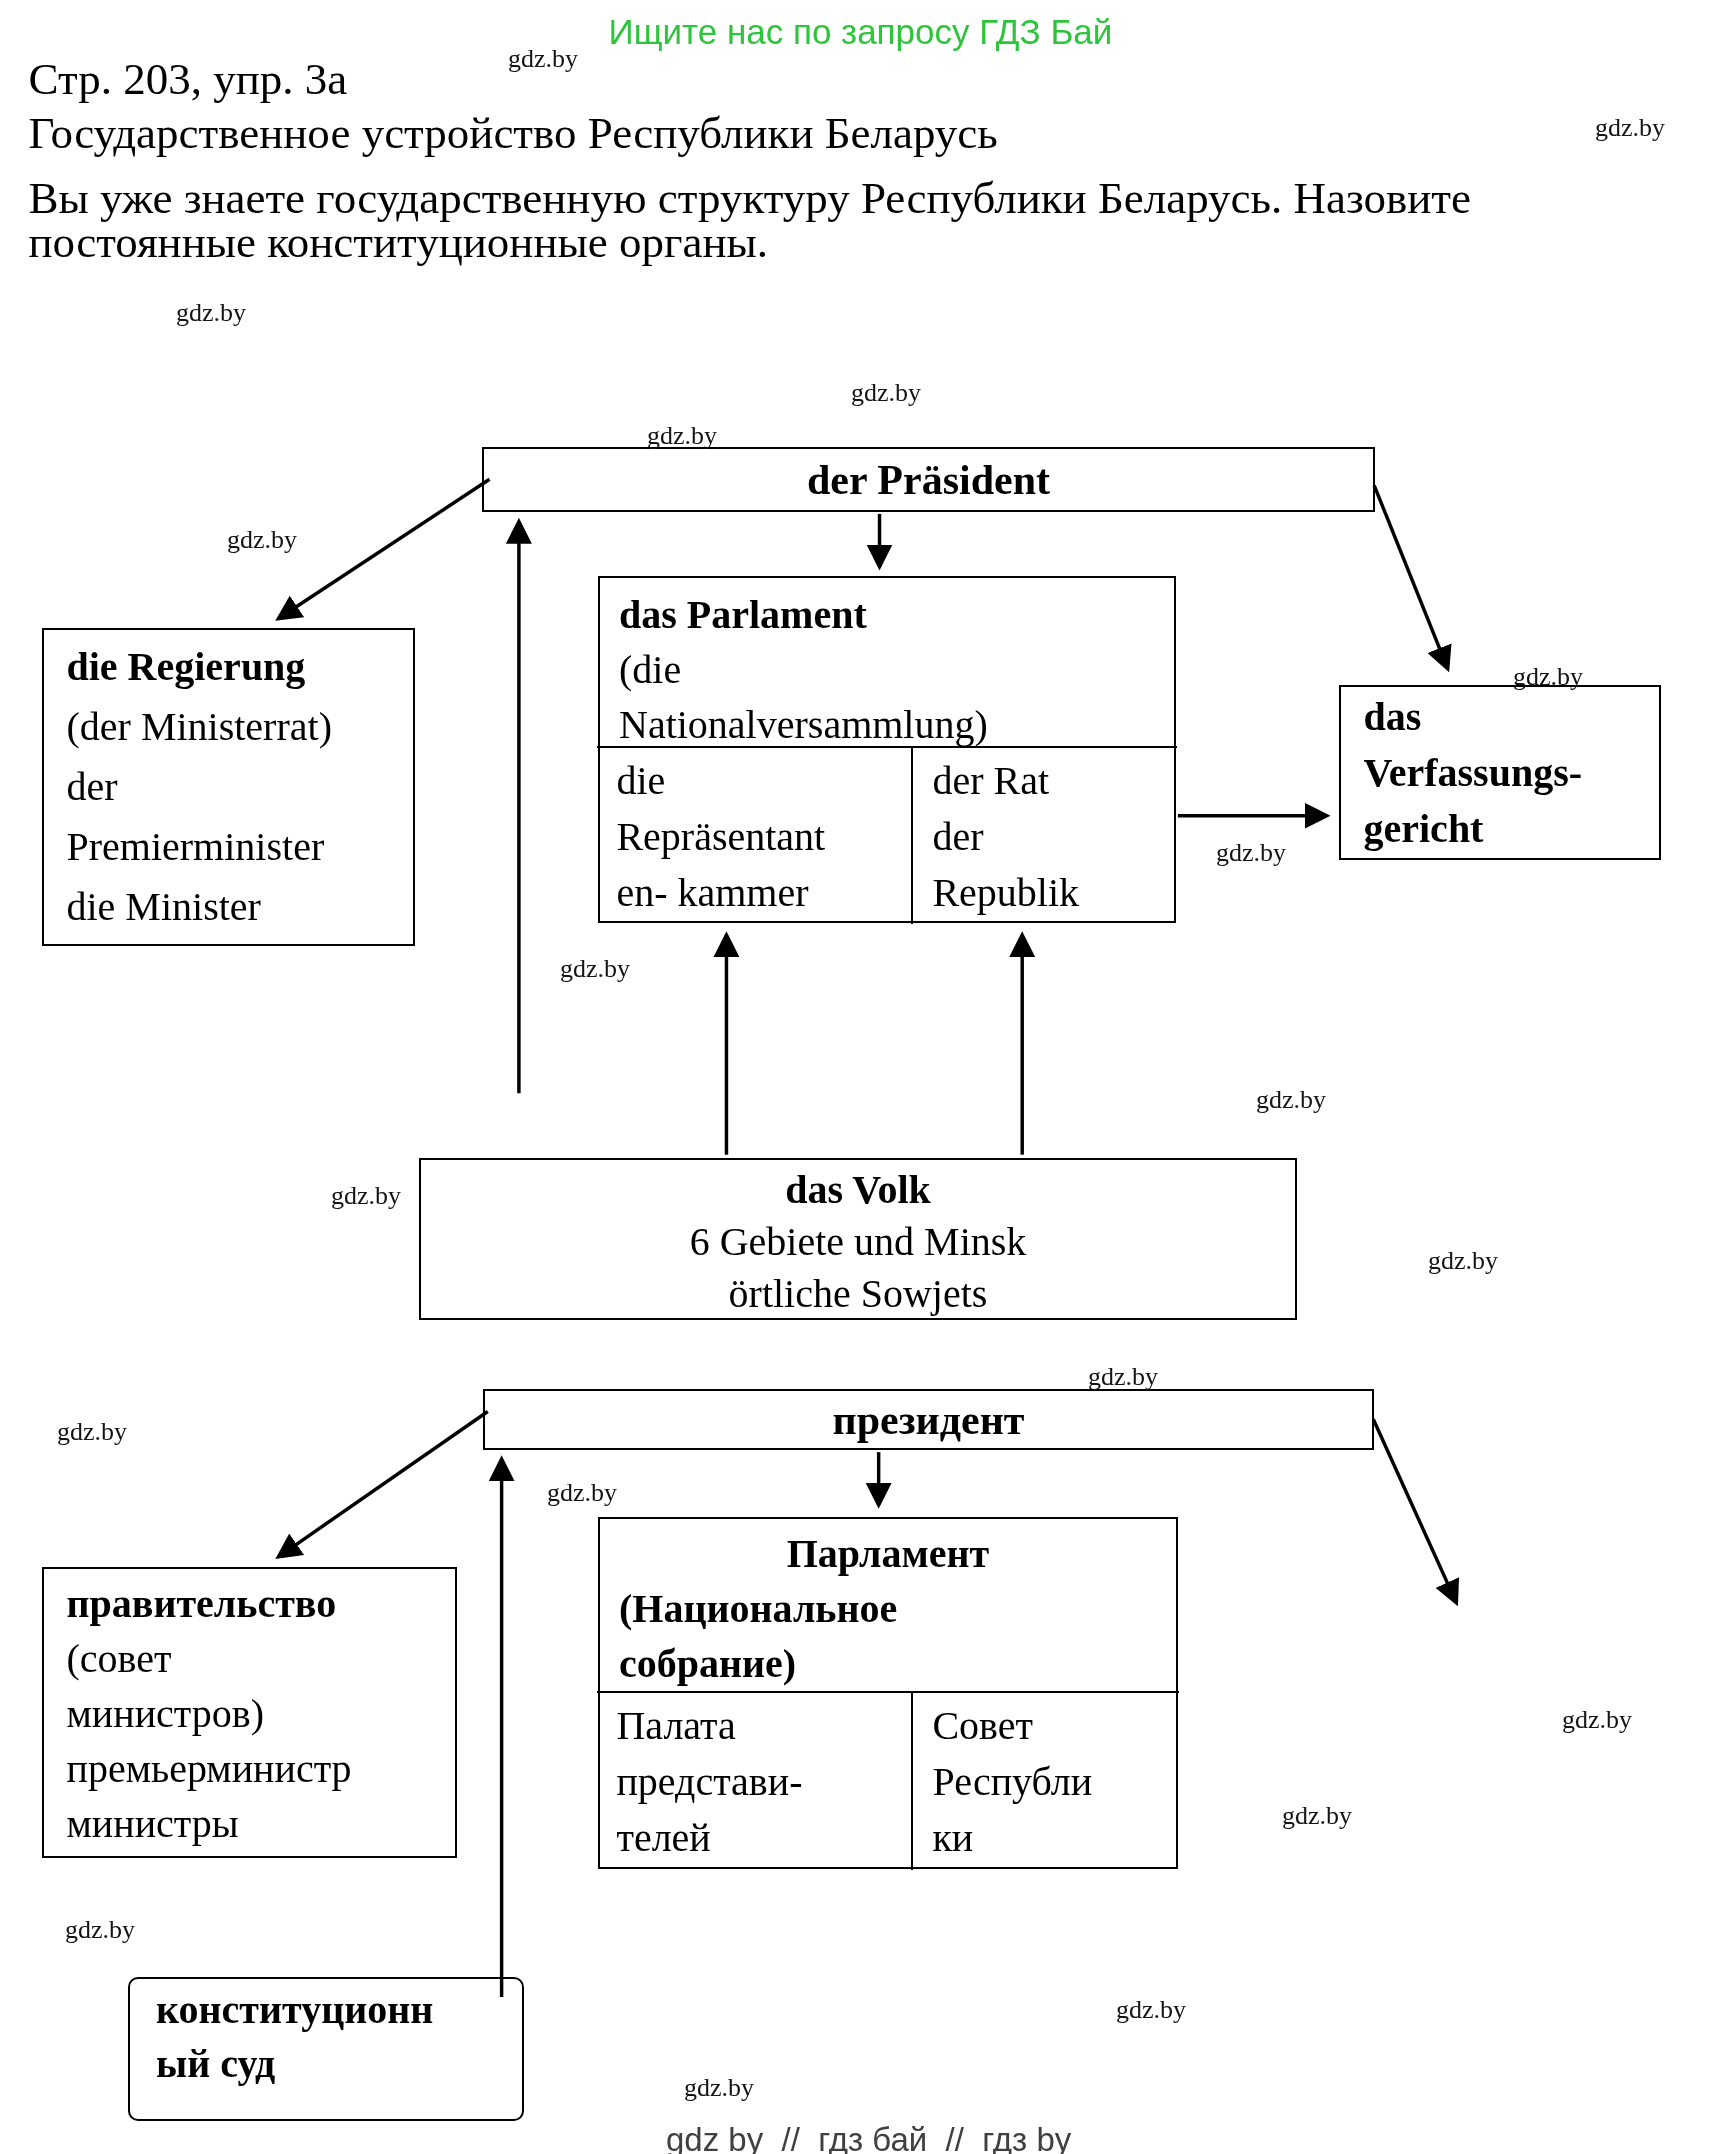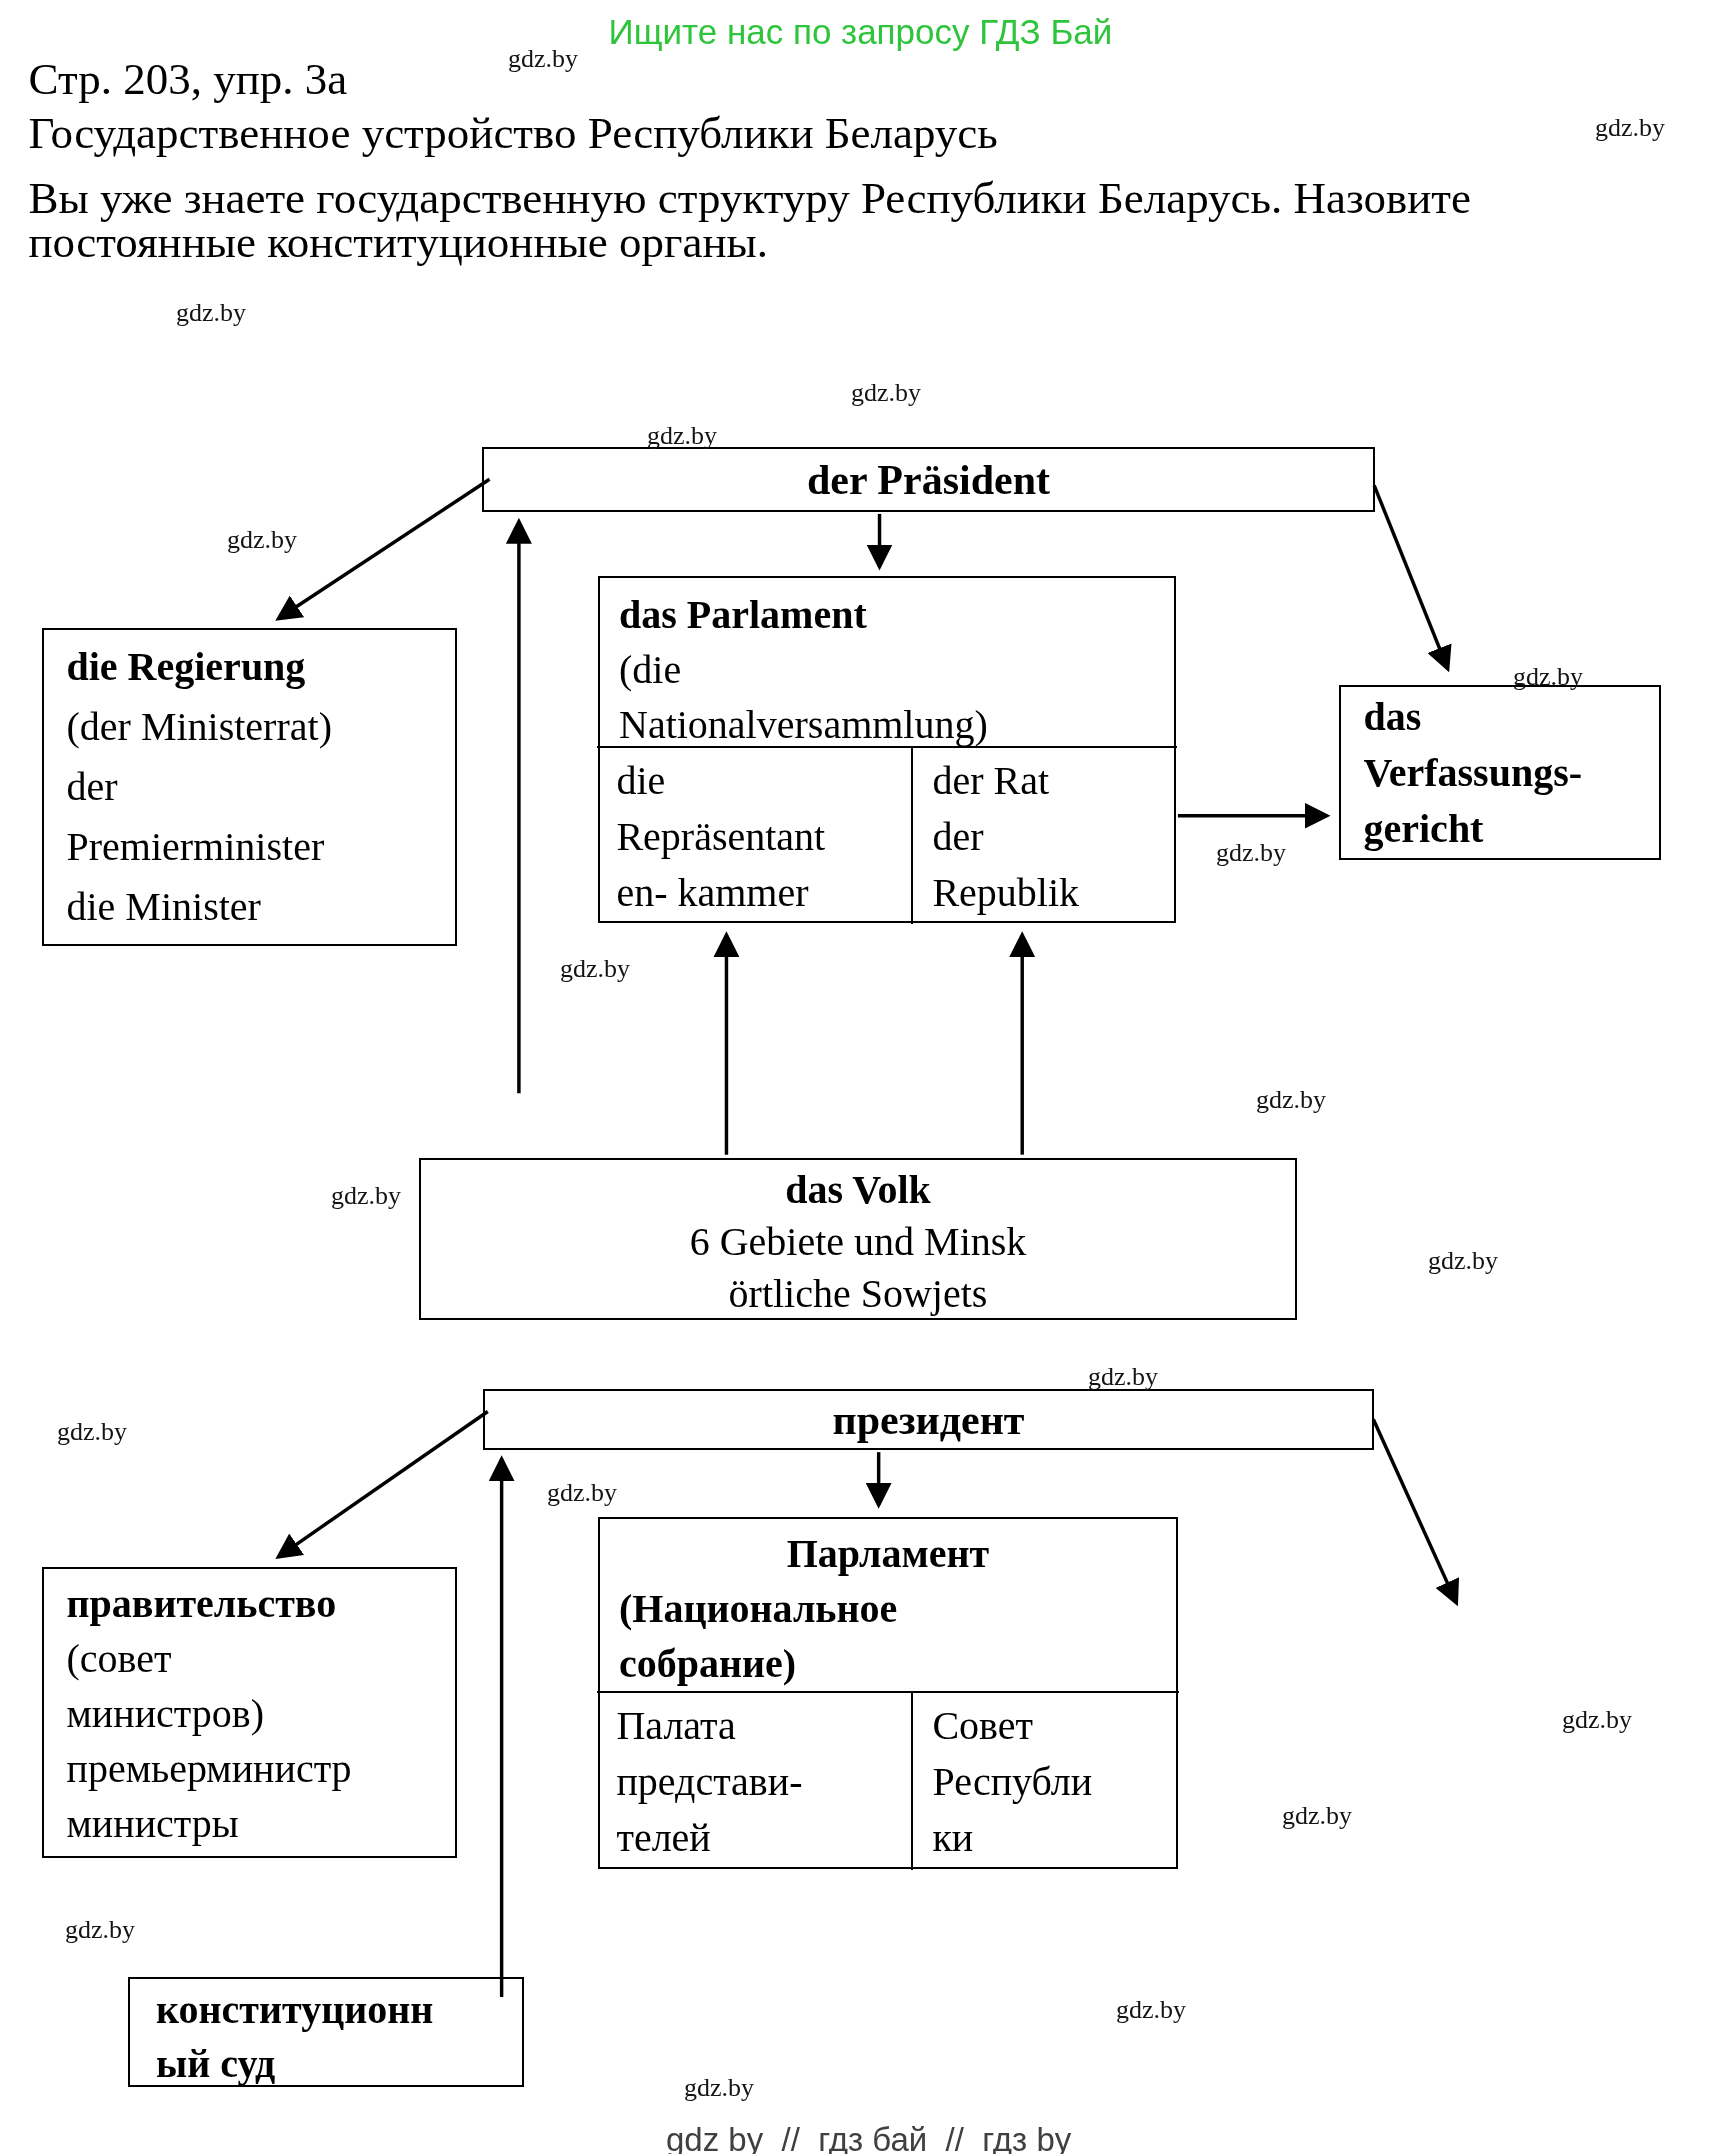--- a/index.html
+++ b/index.html
@@ -40,21 +40,21 @@
 
   <div class="hline" style="top:45px;">Стр. 203, упр. 3а</div>
   <div class="hline" style="top:99px;">Государственное устройство Республики Беларусь</div>
   <div class="hline" style="top:164px;">Вы уже знаете государственную структуру Республики Беларусь. Назовите</div>
   <div class="hline" style="top:208px;">постоянные конституционные органы.</div>
 
   <div class="bx bar" style="left:482px;top:439px;width:893px;height:65px;">
     <span class="ln">der Präsident</span>
   </div>
 
-  <div class="bx pad" style="left:42px;top:620px;width:415px;height:318px;line-height:60px;">
+  <div class="bx pad" style="left:42px;top:620px;width:373px;height:318px;line-height:60px;">
     <div class="ln b">die Regierung</div>
     <div class="ln">(der Ministerrat)</div>
     <div class="ln">der</div>
     <div class="ln">Premierminister</div>
     <div class="ln">die Minister</div>
   </div>
 
   <div class="bx" style="left:598px;top:568px;width:578px;height:347px;">
     <div class="hdr pad" style="height:128px;line-height:55px;padding-top:8.6px;padding-left:19px;">
       <div class="ln b">das Parlament</div>
@@ -112,21 +112,21 @@
         <div class="ln">телей</div>
       </div>
       <div class="cell" style="width:265px;line-height:56px;">
         <div class="ln">Совет</div>
         <div class="ln">Республи</div>
         <div class="ln">ки</div>
       </div>
     </div>
   </div>
 
-  <div class="bx pad" style="left:128px;top:1969px;width:396px;height:110px;line-height:54px;padding-top:3.5px;padding-left:26px;">
+  <div class="bx pad" style="left:128px;top:1969px;width:396px;height:144px;line-height:54px;padding-top:3.5px;padding-left:26px;border-radius:10px;">
     <div class="ln b">конституционн</div>
     <div class="ln b">ый суд</div>
   </div>
 
   <svg id="overlay" width="1721" height="2155" viewBox="0 0 1990 2492">
     <defs>
       <marker id="ah" viewBox="0 0 10 10" refX="8.5" refY="5" markerWidth="7.5" markerHeight="7.5" orient="auto-start-reverse" markerUnits="strokeWidth">
         <path d="M0,0 L10,5 L0,10 z" fill="#000"></path>
       </marker>
     </defs>

